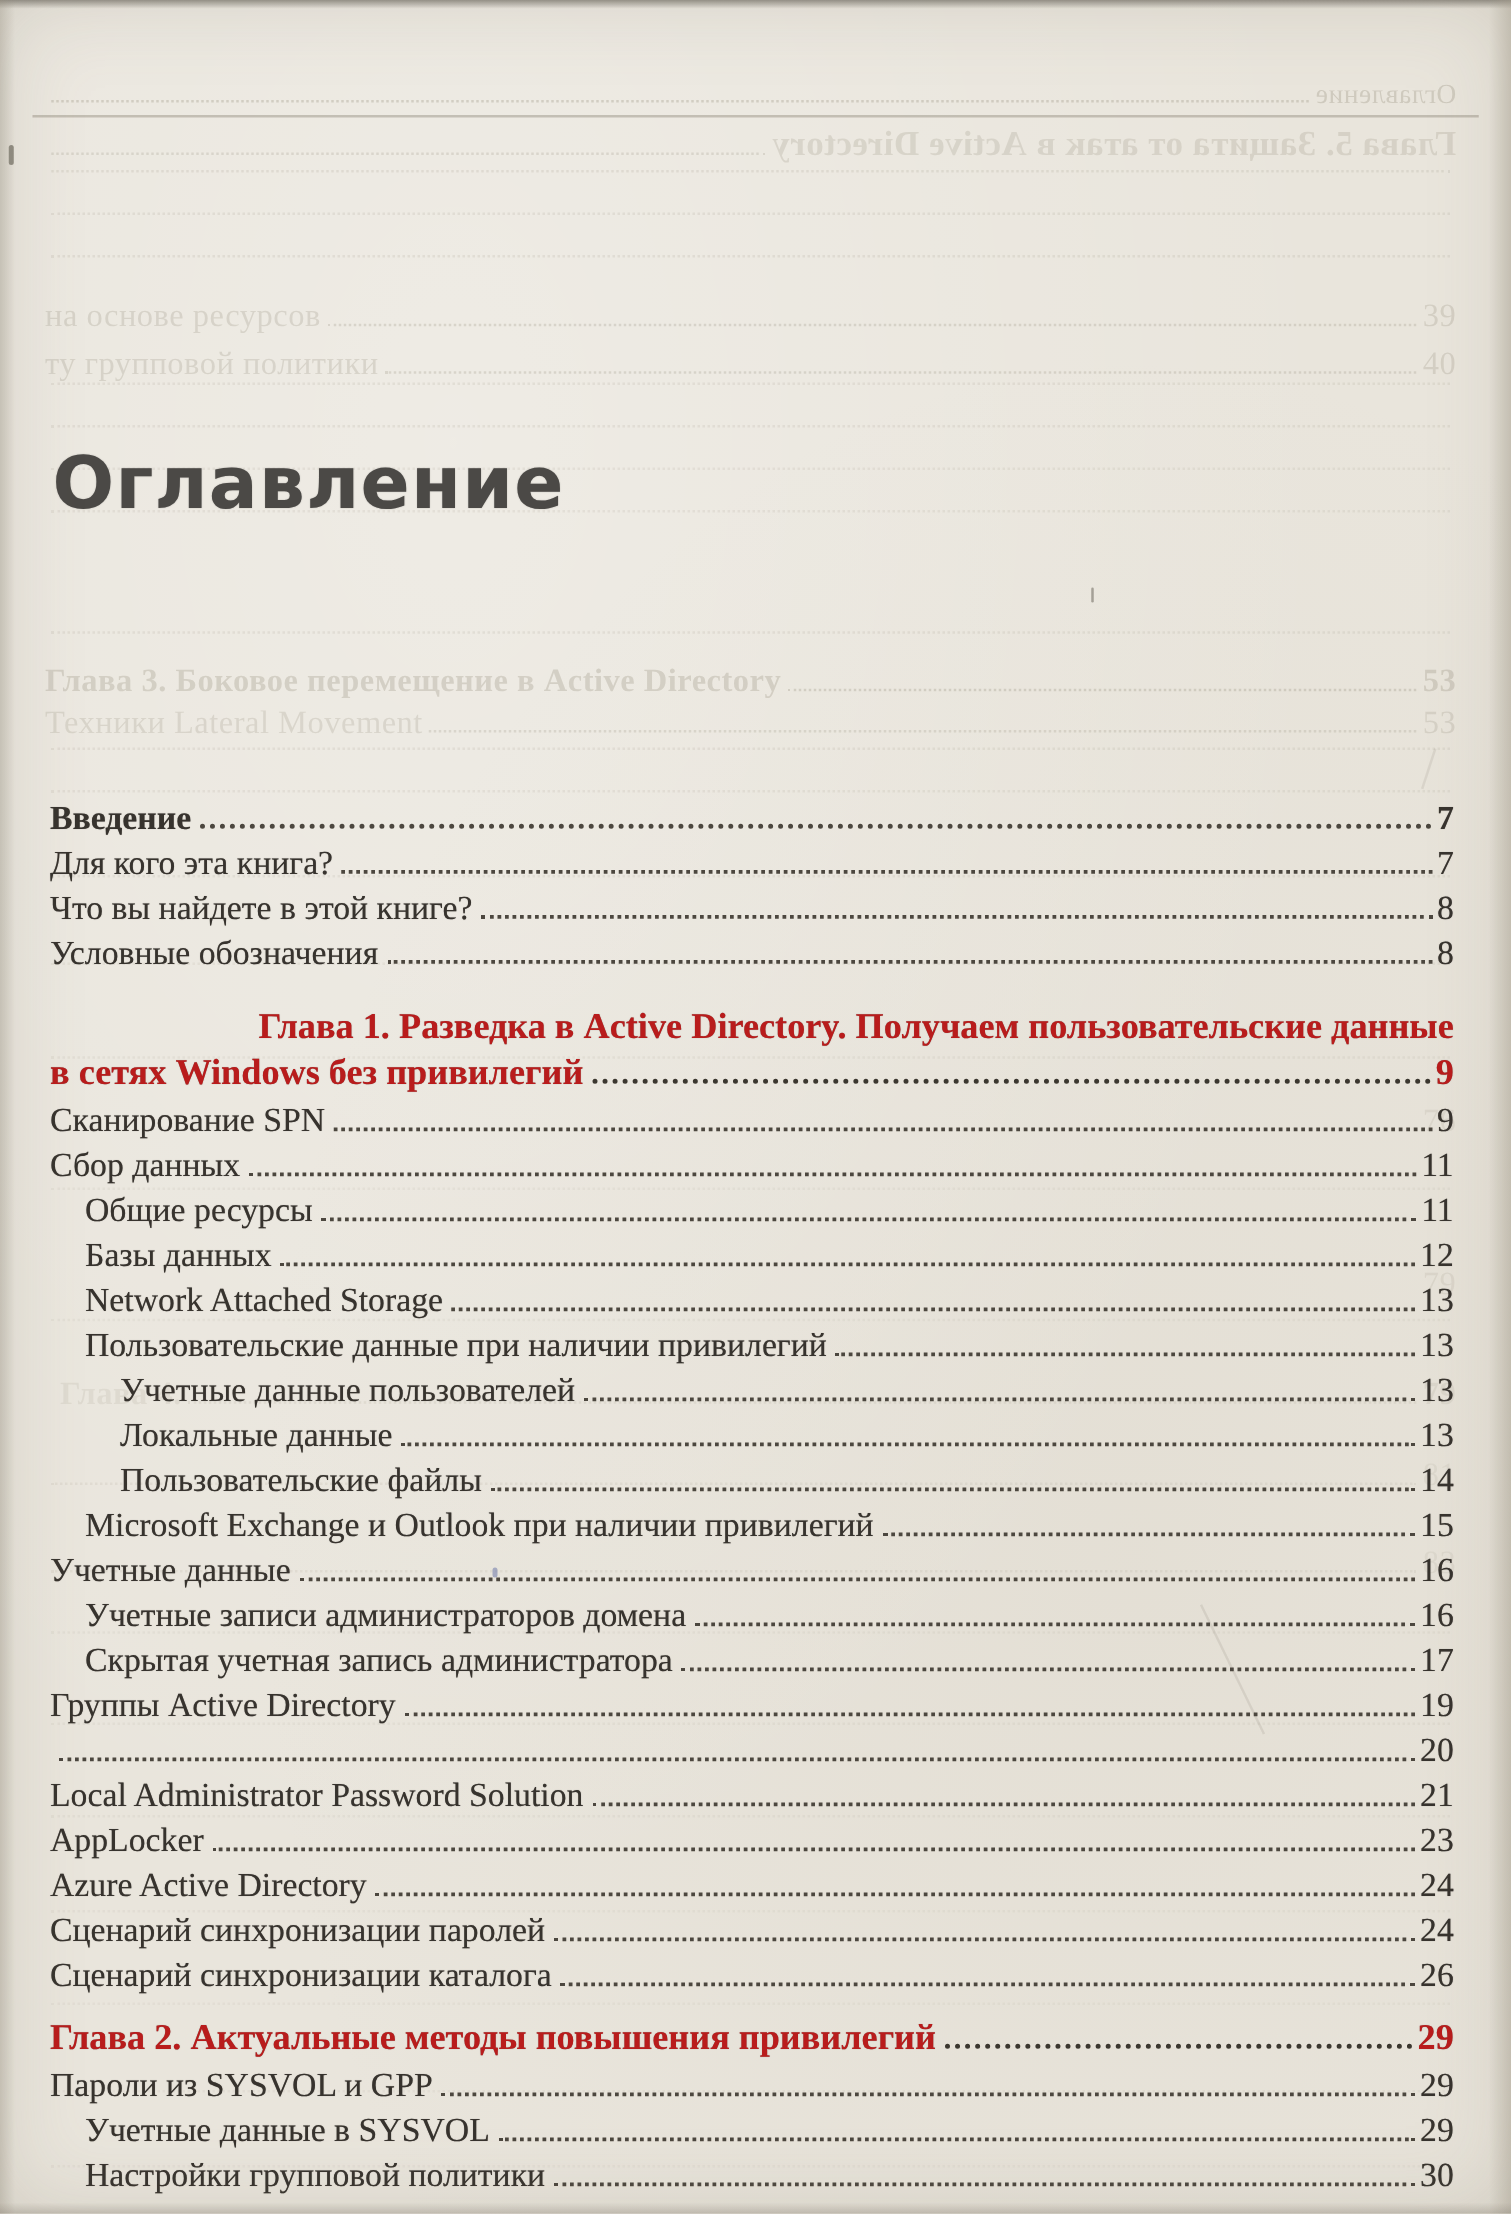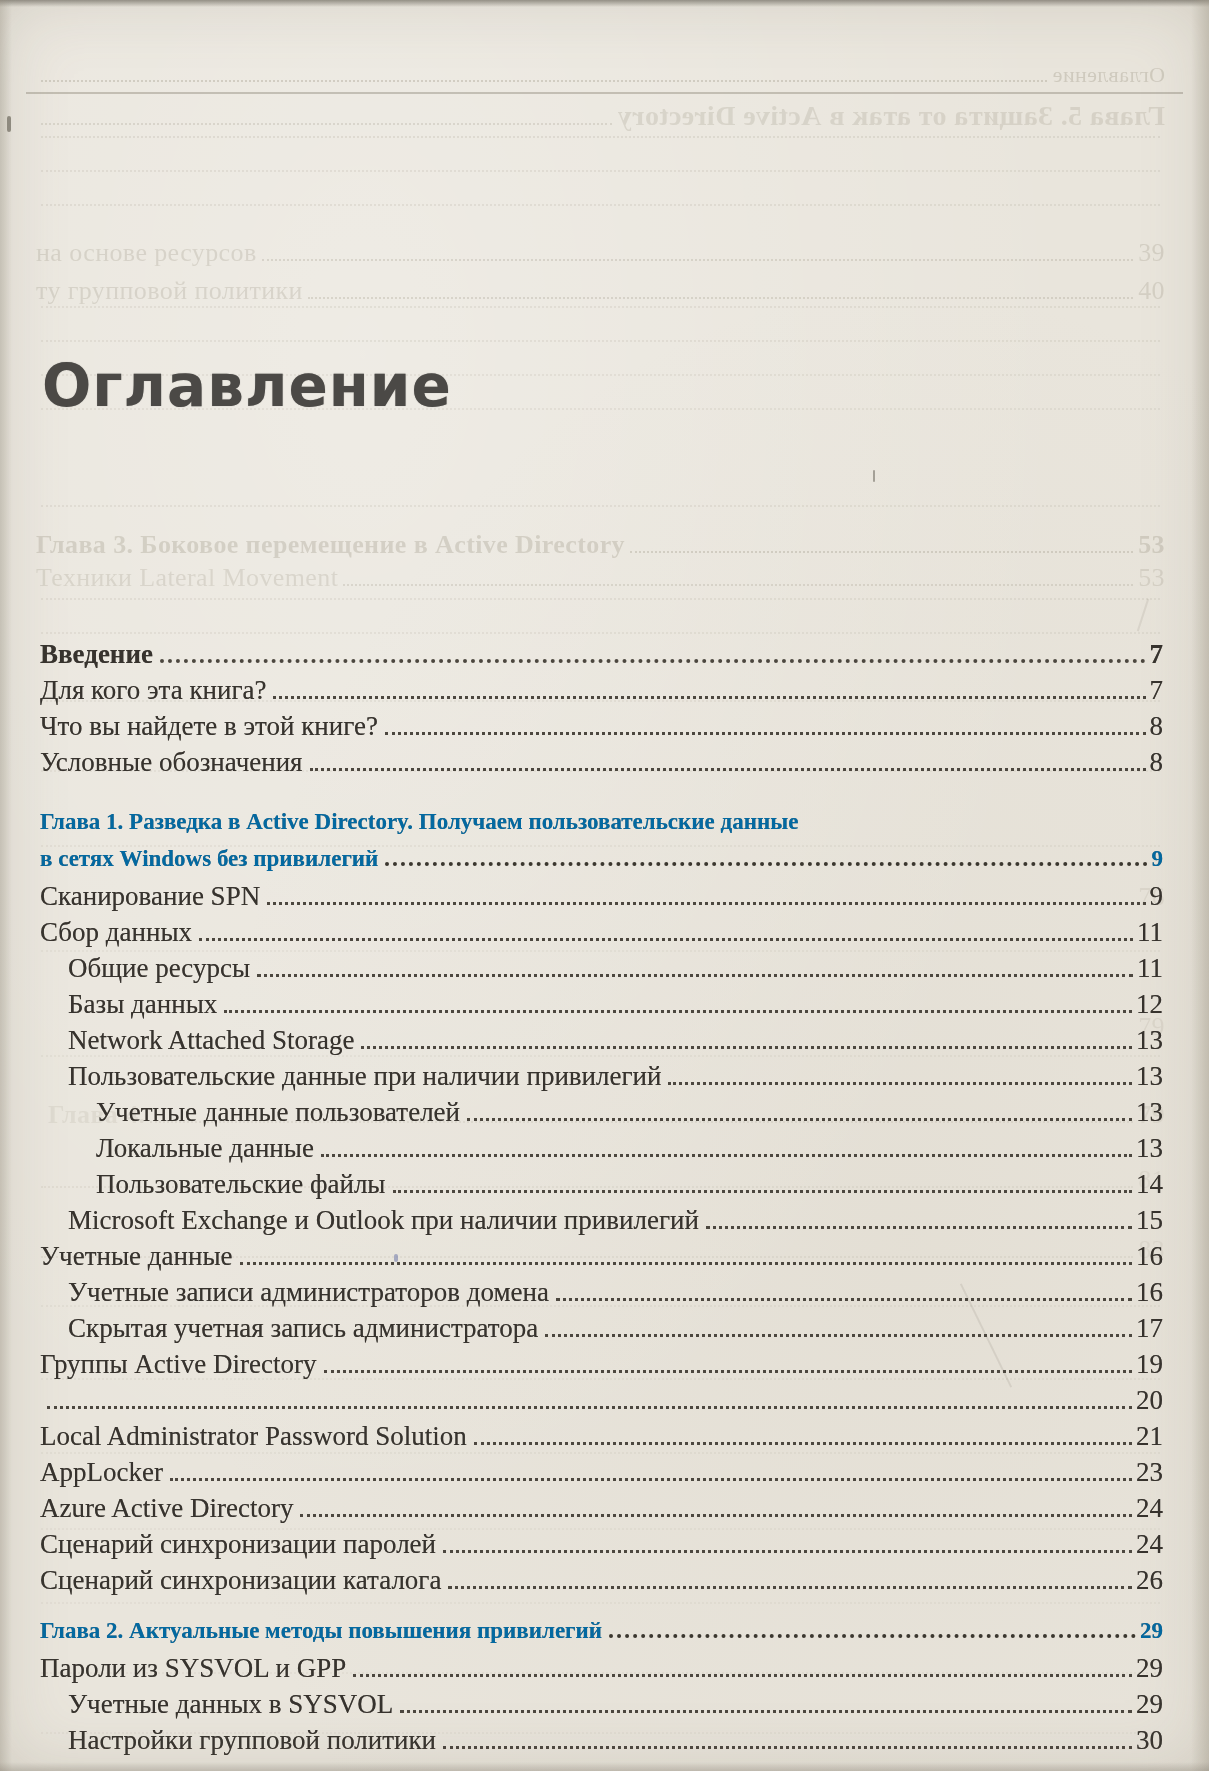--- a/index.html
+++ b/index.html
@@ -48,21 +48,21 @@
   #toc{font-size:27px;line-height:33px;}
   .row{margin-bottom:3px;text-shadow:0 0 .6px rgba(50,45,40,.55);}
   .row .line-flex{display:flex;align-items:baseline;}
   .row .line-plain{display:block;}
   .lab{flex:0 0 auto;max-width:100%;}
   .leader{flex:1 1 12px;border-bottom:3px dotted #4c473f;margin:0 4px 5px 7px;min-width:10px;}
   .pg{flex:0 0 auto;}
   .lvl1{padding-left:28px;}
   .lvl2{padding-left:56px;}
   .boldrow,.chapter{font-weight:bold;}
-  .chapter{font-size:23px;line-height:37px;color:#0369a1;}
+  .chapter{font-size:29px;line-height:37px;color:#b91c1c;text-align:right;}
   .chapter .leader{border-bottom-width:4px;border-color:#3b372f;}
   .boldrow .leader{border-bottom-width:4px;}
   .gap{margin-top:24px;}
   .gap2{margin-top:15px;}
 </style>
 </head>
 <body>
 
 <div id="ghosts">
     <div class="ghost gmirror" style="top: 62px; left: 36px; right: 44px; opacity: 0.28; font-size: 22px;">
@@ -427,21 +427,21 @@
       </div>
       <div class="row lvl0">
         <div class="line-flex">
           <span class="lab">Пароли из SYSVOL и GPP</span>
           <span class="leader"></span>
           <span class="pg">29</span>
         </div>
       </div>
       <div class="row lvl1">
         <div class="line-flex">
-          <span class="lab">Учетные данных в SYSVOL</span>
+          <span class="lab">Учетные данные в SYSVOL</span>
           <span class="leader"></span>
           <span class="pg">29</span>
         </div>
       </div>
       <div class="row lvl1">
         <div class="line-flex">
           <span class="lab">Настройки групповой политики</span>
           <span class="leader"></span>
           <span class="pg">30</span>
         </div>

